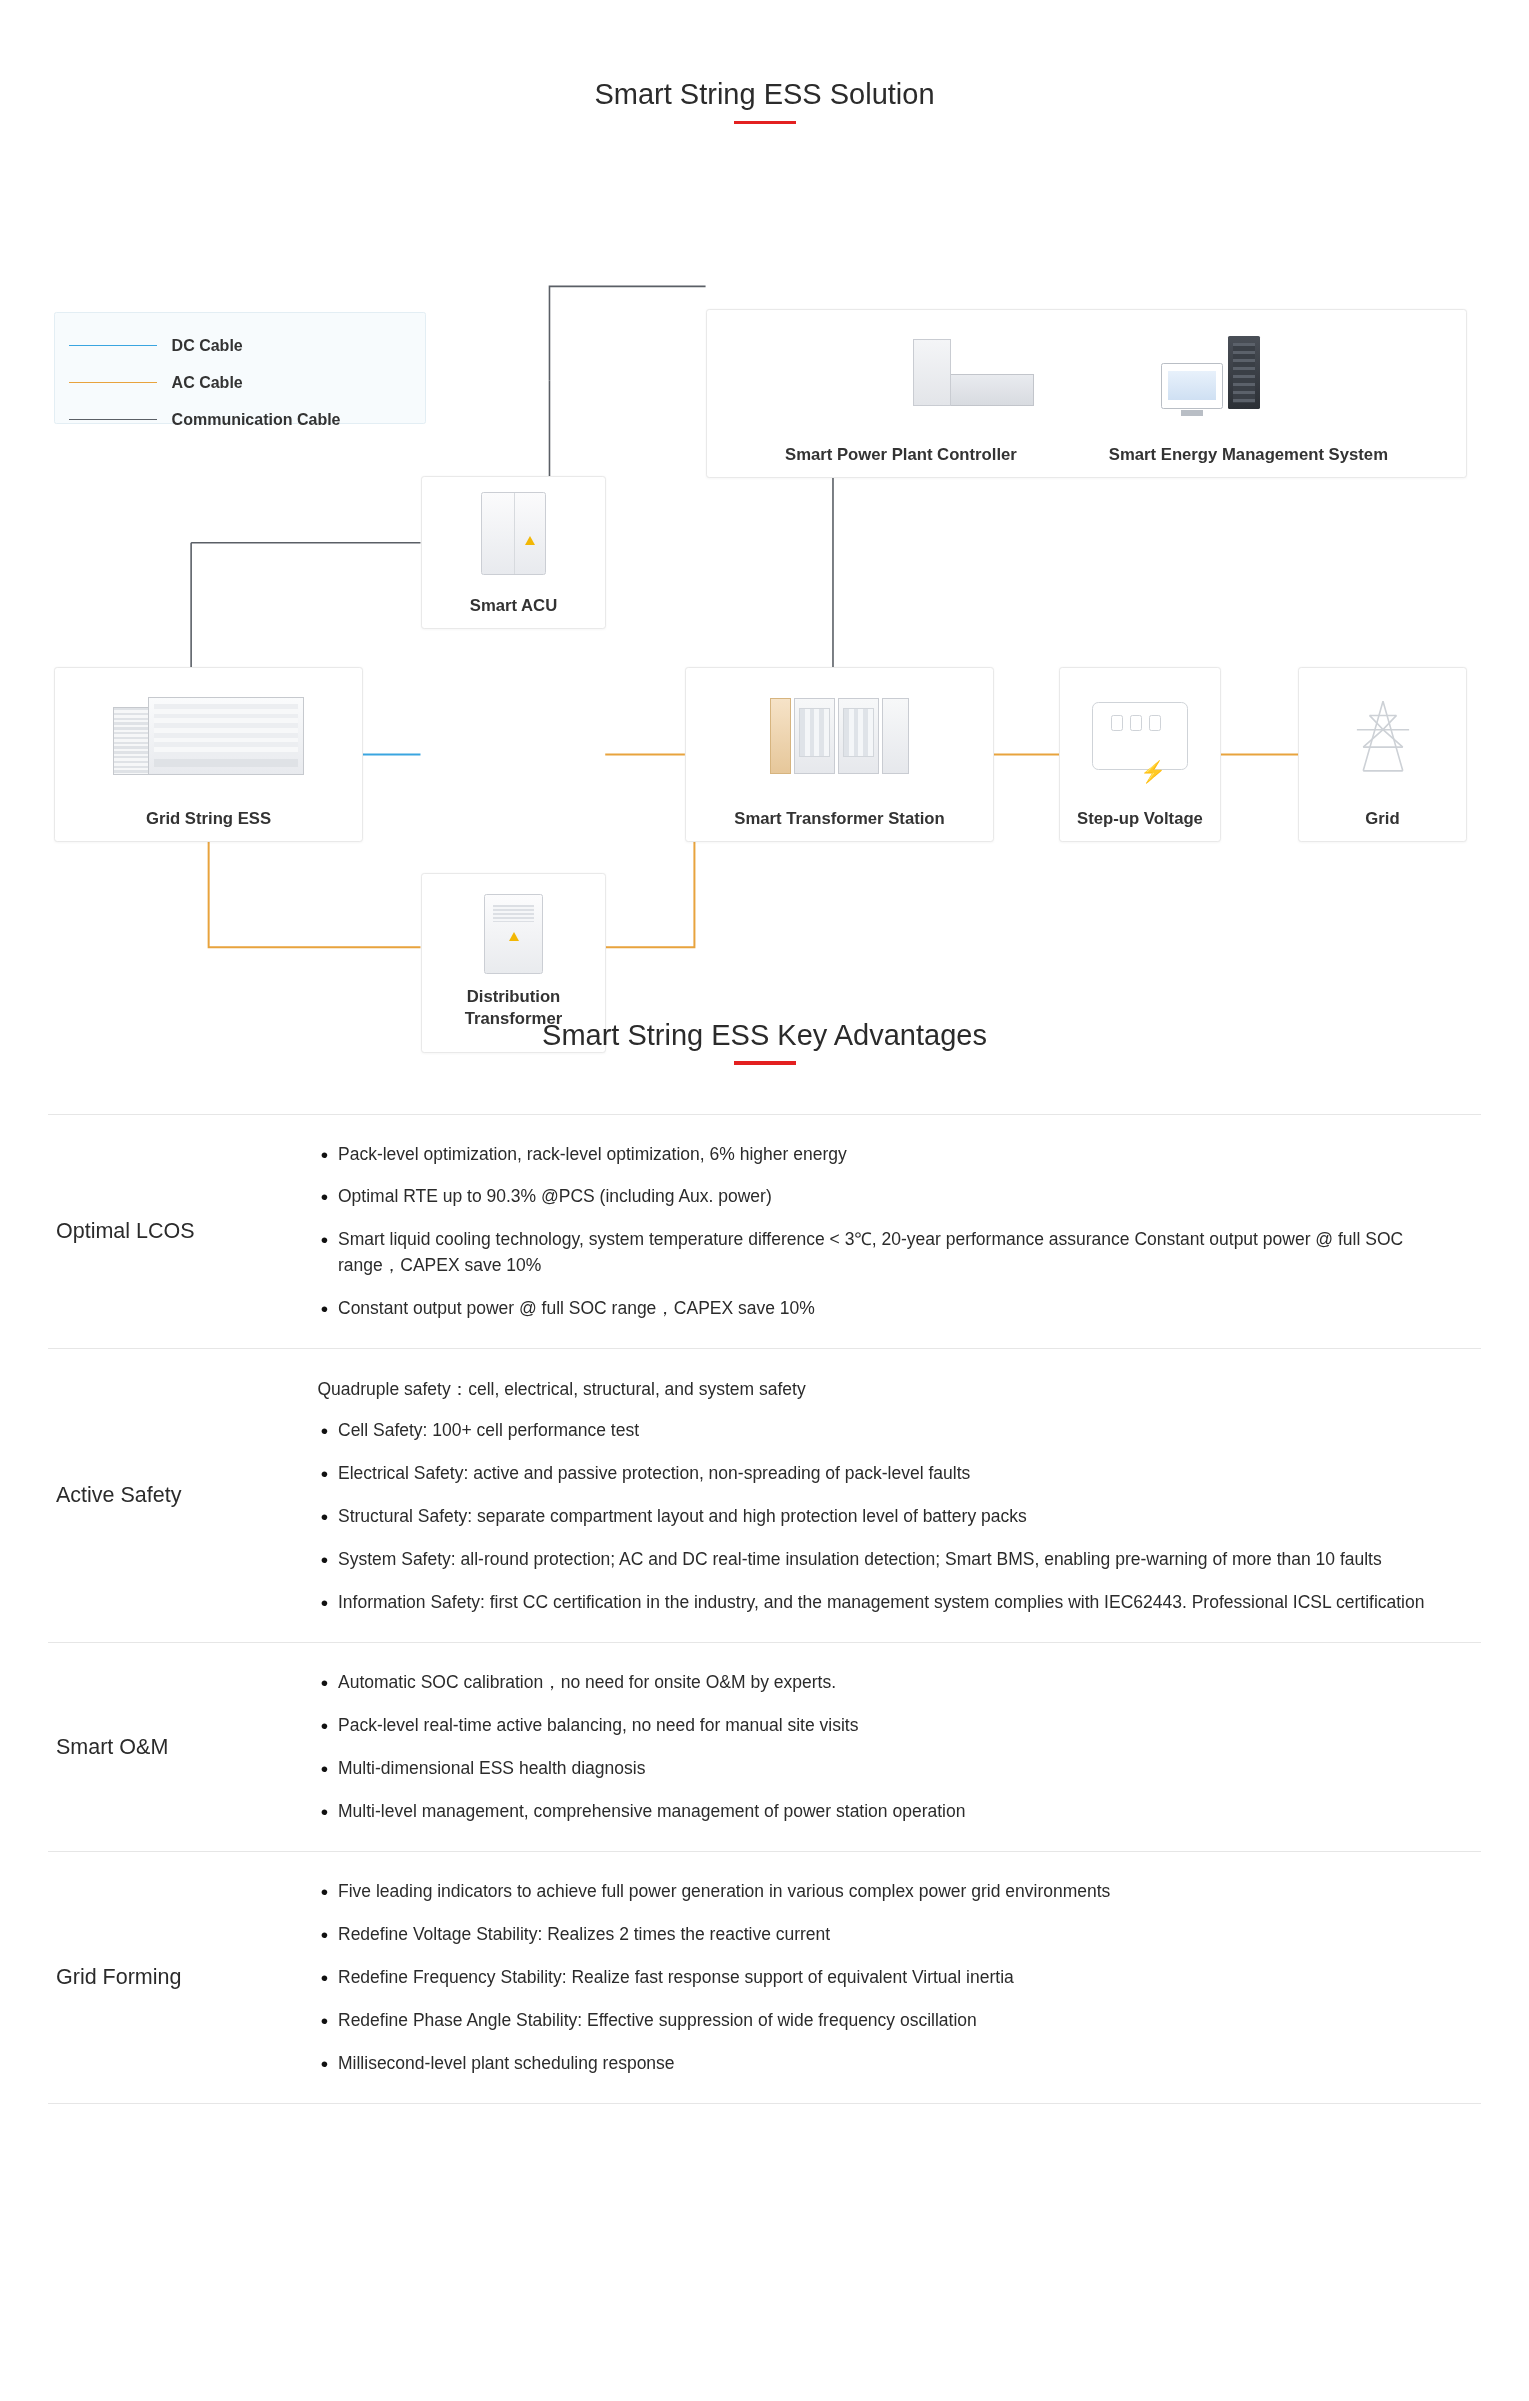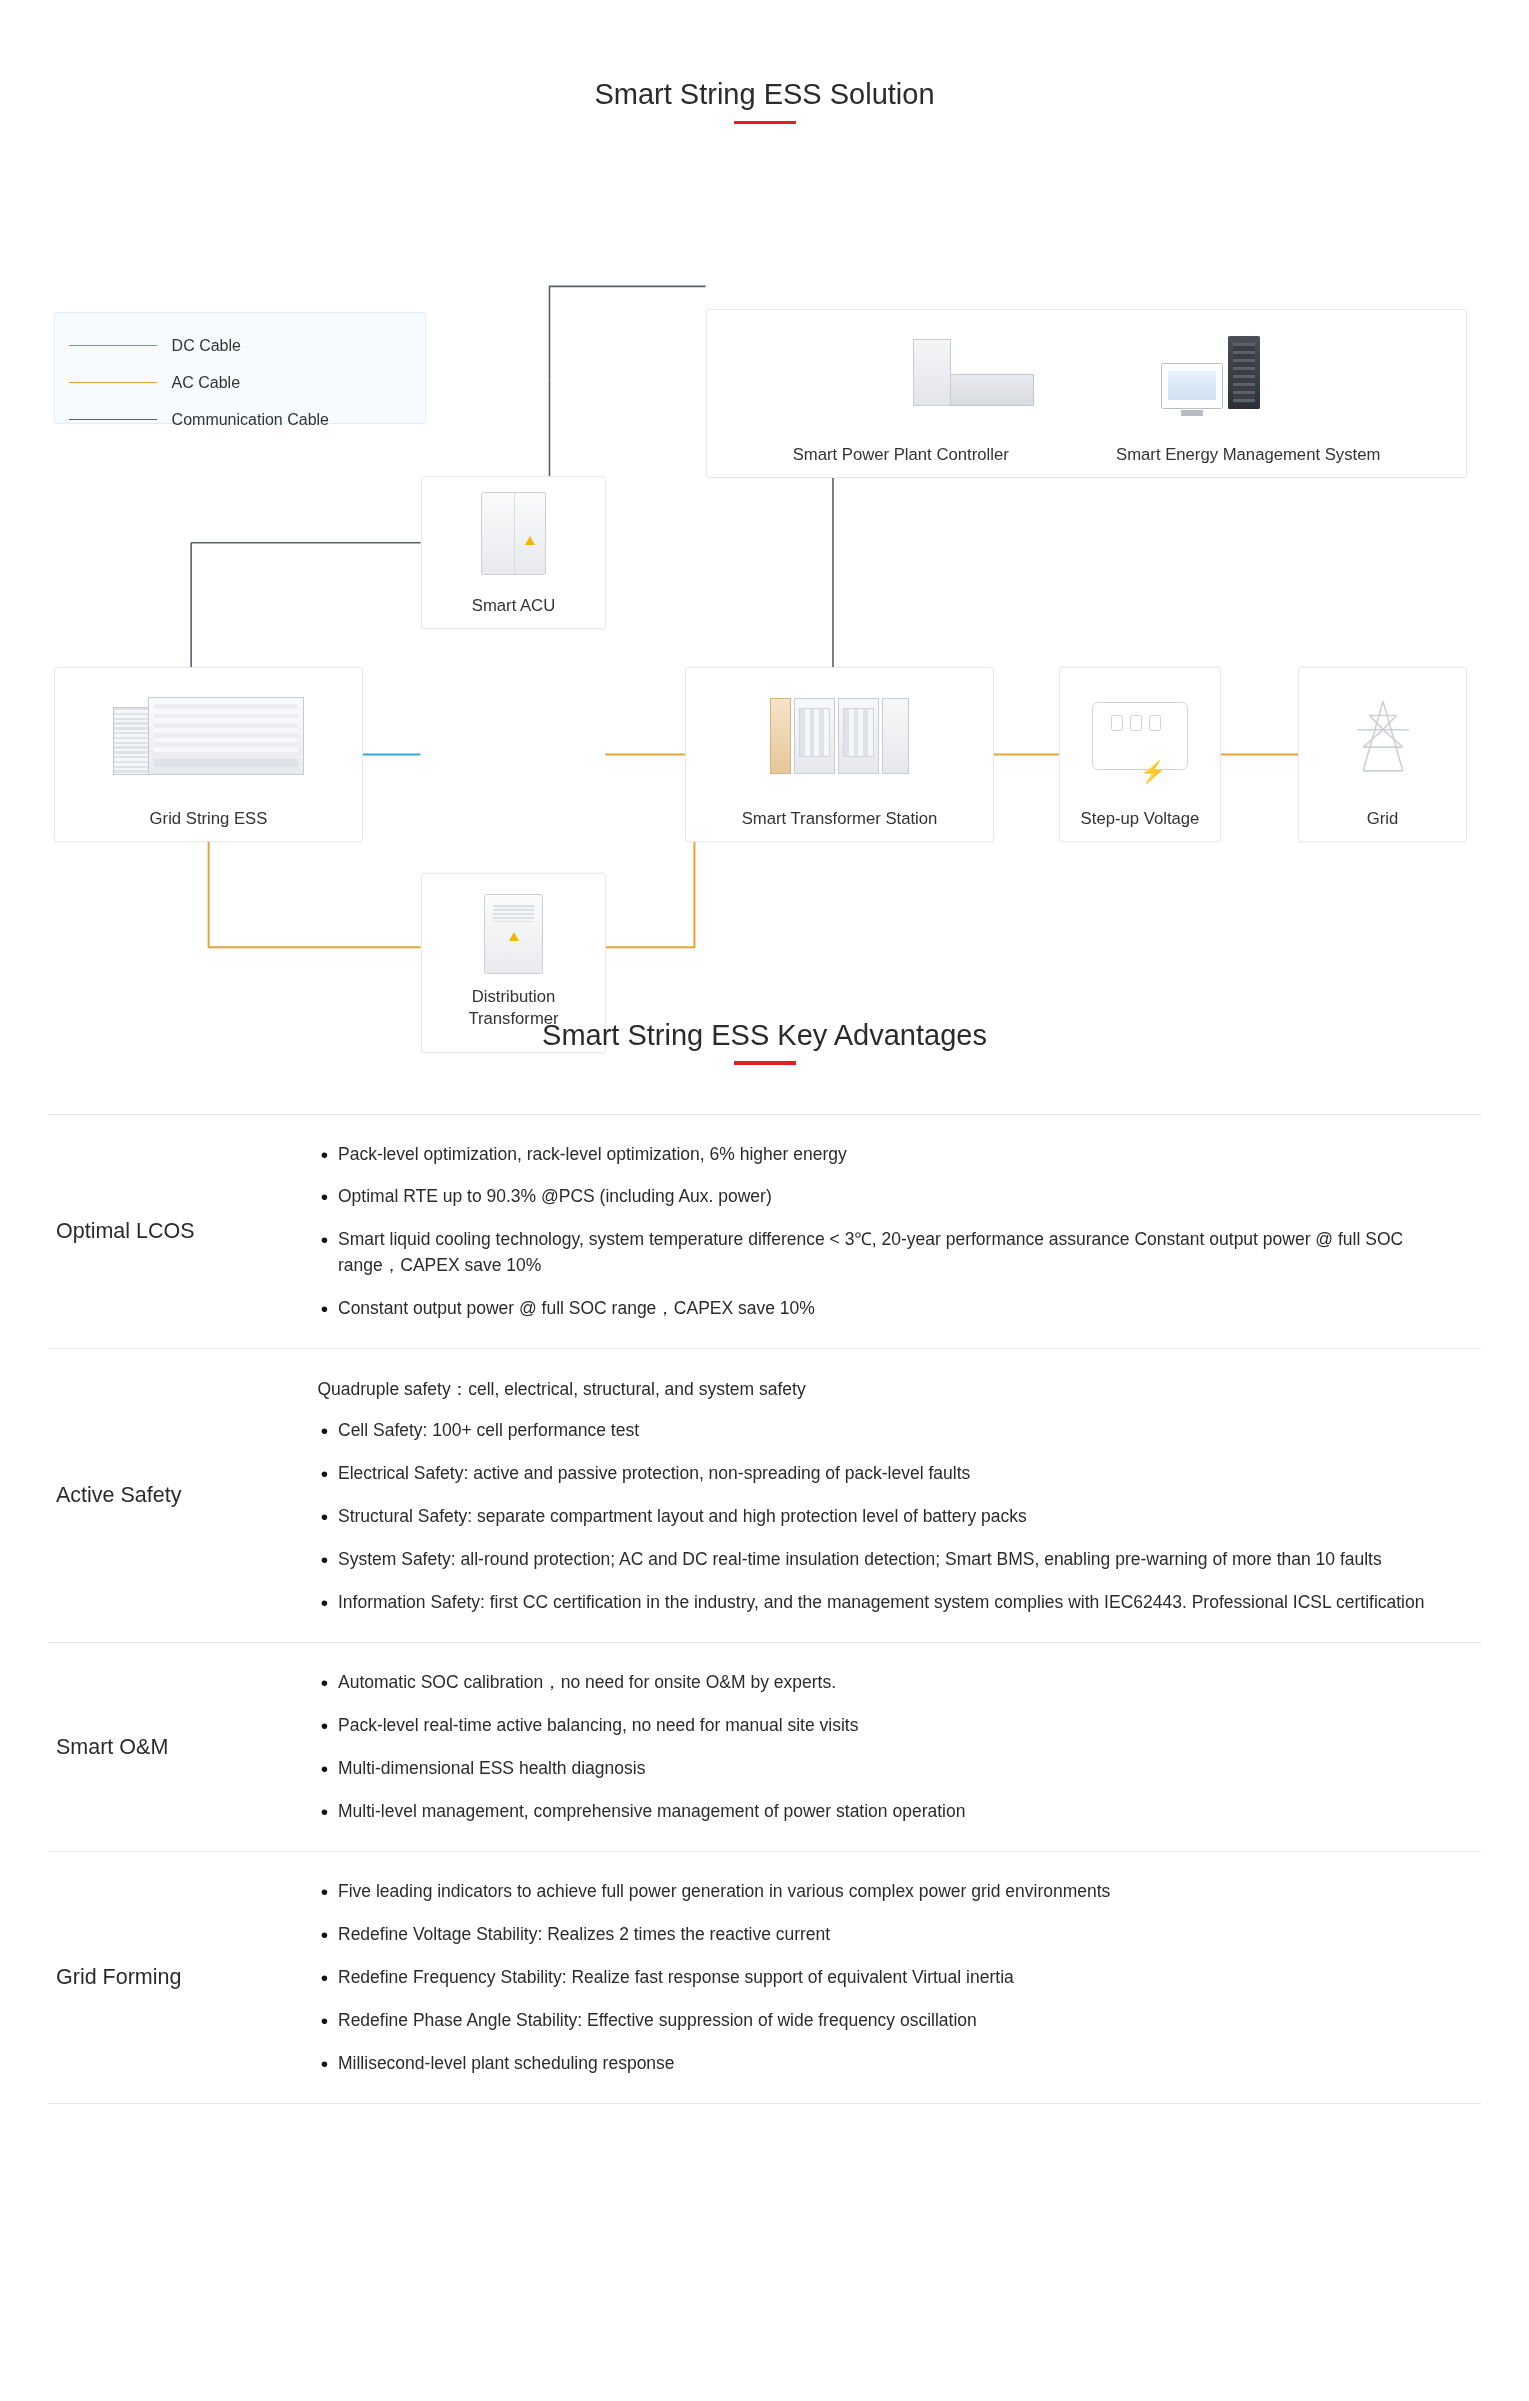--- a/index.html
+++ b/index.html
@@ -35,20 +35,21 @@
   }
 
   #title-main { padding-top: 41px; margin-top: 37px; }
   #title-adv  { padding-top: 0; }
 
   
   .diagram {
     position: relative;
     width: 1215px;
     height: 884px;
+    font-weight: bold;
   }
 
   
   .diagram svg.wires {
     position: absolute;
     left: 0; top: 0;
     width: 1529px; height: 884px;
     pointer-events: none;
   }
 

